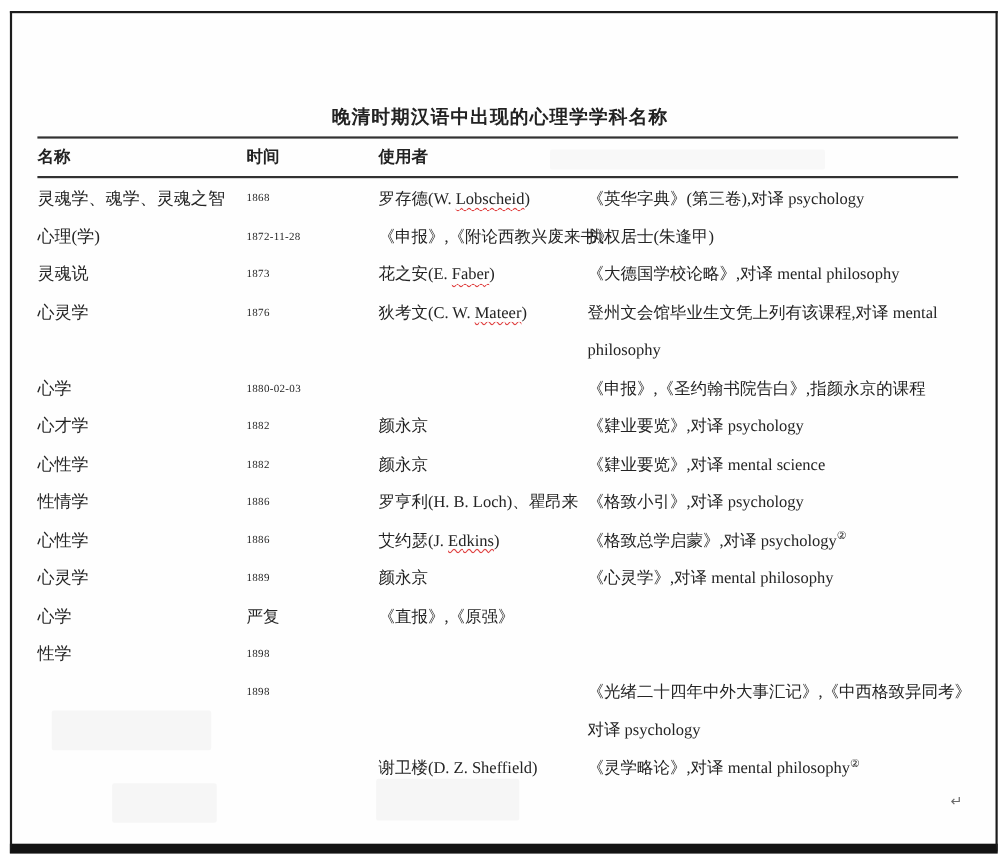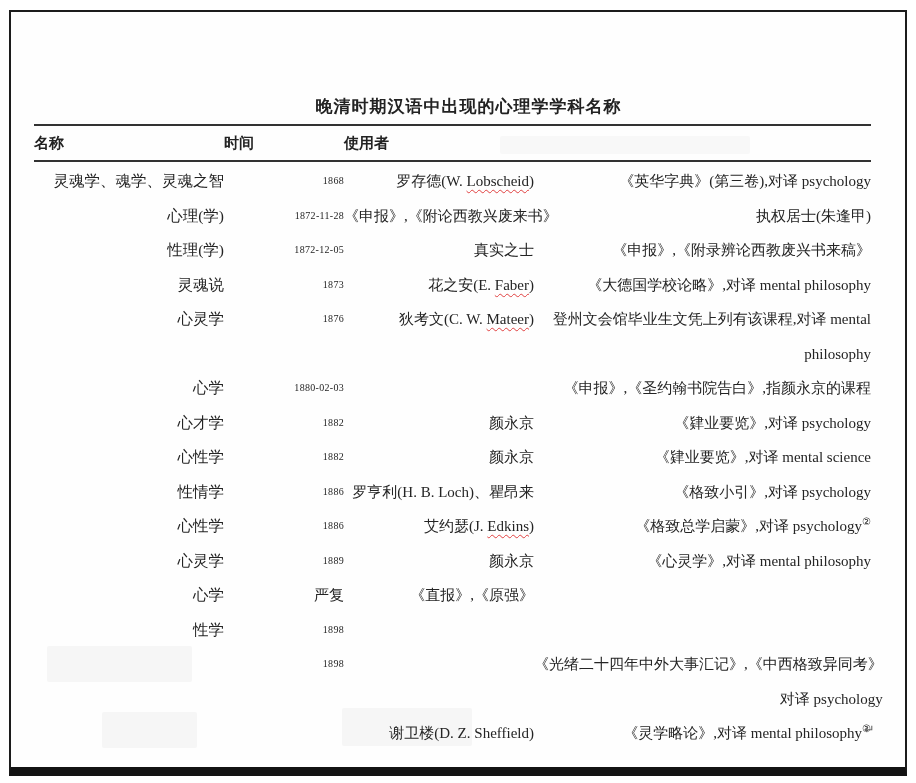--- a/index.html
+++ b/index.html
@@ -14,21 +14,21 @@
   .frame {
     position: absolute;
     left: 9px; top: 10px;
     width: 898px; height: 766px;
     border: 2px solid #1c1c1c;
     border-bottom: 9px solid #131313;
     background: #fefefe;
   }
   .doc-title {
     position: absolute;
-    left: 50px; top: 95px;
+    left: 36px; top: 95px;
     width: 837px;
     text-align: center;
     font-family: "Liberation Sans", "DejaVu Sans", sans-serif;
     font-size: 17px;
     font-weight: 700;
     letter-spacing: 1px;
     color: #222;
   }
   .rule {
     position: absolute;
@@ -54,21 +54,21 @@
   .tbody {
     position: absolute;
     left: 34px; top: 164px;
     width: 837px;
   }
   .row {
     display: grid;
     grid-template-columns: 190px 120px 190px 1fr;
   }
   .cell {
-    text-align: right;
+    text-align: left;
     font-size: 15.5px;
     line-height: 34.5px;
     color: #242424;
   }
   .c-time { font-size: 10px; letter-spacing: 0.3px; }
   .c-user { font-size: 15px; white-space: nowrap; }
   .c-source .line { line-height: 34.5px; white-space: nowrap; font-size: 15px; }
   .sup {
     font-size: 10px;
     vertical-align: super;
@@ -126,28 +126,20 @@
     </div>
     <div class="row">
       <div class="cell c-name">心理(学)</div>
       <div class="cell c-time">1872-11-28</div>
       <div class="cell c-source">
         <div class="line">《申报》,《附论西教兴废来书》</div>
       </div>
       <div class="cell c-user">执权居士(朱逢甲)</div>
     </div>
     <div class="row">
-      <div class="cell c-name">性理(学)</div>
-      <div class="cell c-time">1872-12-05</div>
-      <div class="cell c-user">真实之士</div>
-      <div class="cell c-source">
-        <div class="line">《申报》,《附录辨论西教废兴书来稿》</div>
-      </div>
-    </div>
-    <div class="row">
       <div class="cell c-name">灵魂说</div>
       <div class="cell c-time">1873</div>
       <div class="cell c-user">花之安(E. <span class="wavy">Faber</span>)</div>
       <div class="cell c-source">
         <div class="line">《大德国学校论略》,对译 mental philosophy</div>
       </div>
     </div>
     <div class="row">
       <div class="cell c-name">心灵学</div>
       <div class="cell c-time">1876</div>

